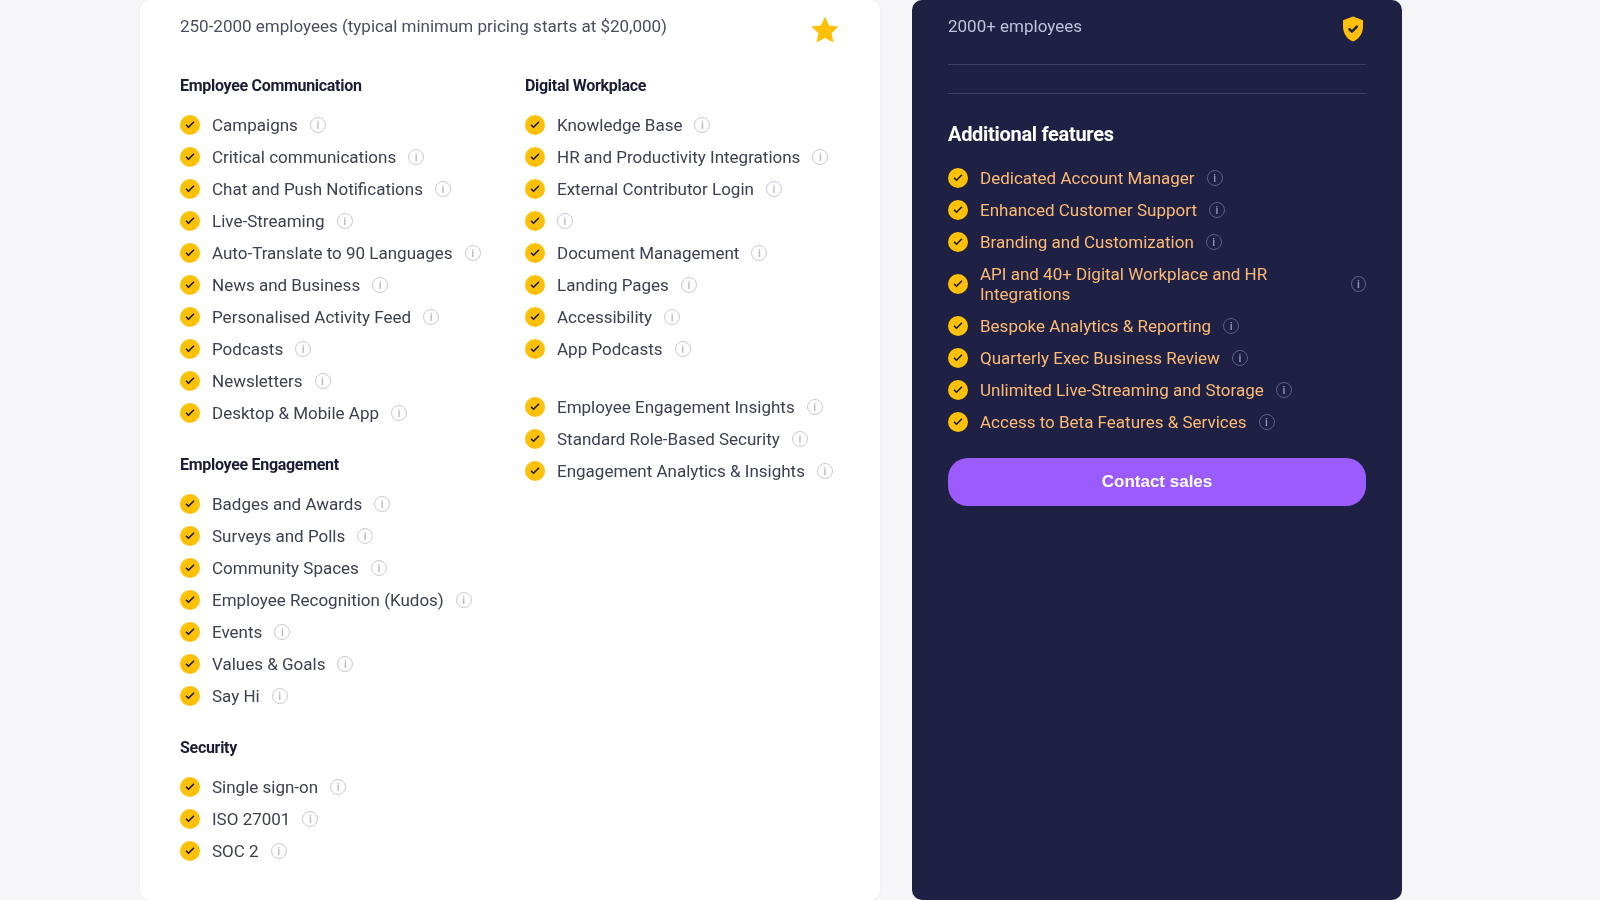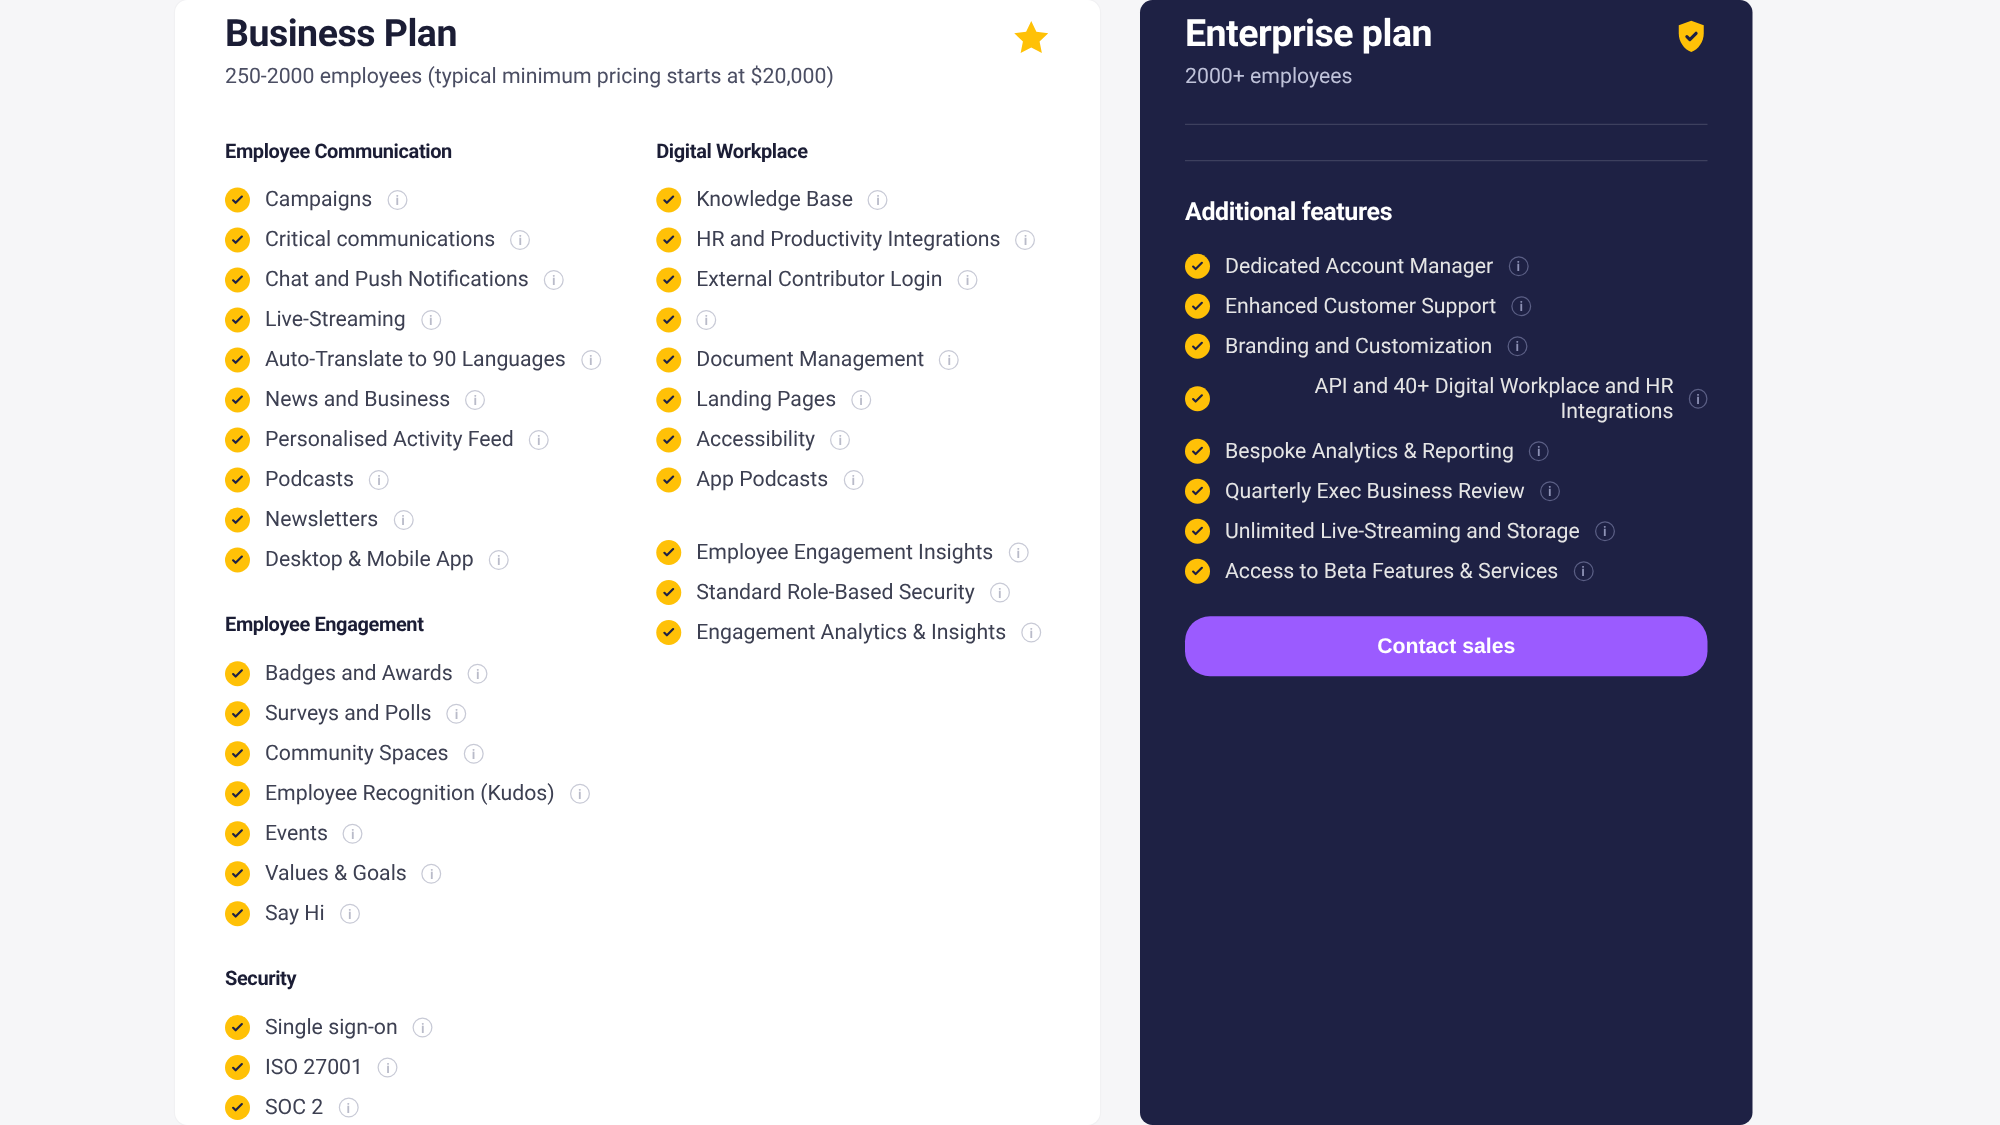--- a/index.html
+++ b/index.html
@@ -65,21 +65,20 @@
     flex: 0 0 20px;
     width: 20px; height: 20px;
     border-radius: 50%;
     background: #ffc107;
     display: flex; align-items: center; justify-content: center;
   }
   .feat .chk svg { width: 12px; height: 12px; display:block; }
   .feat .lbl {
     font-size: 17px;
     color: #3d4052;
-    text-align: right;
   }
   .feat .info {
     width: 16px; height: 16px;
     border: 1.4px solid #c8cad6;
     border-radius: 50%;
     display: flex; align-items: center; justify-content: center;
     color: #b9bbc9;
     font-size: 11px;
     font-weight: 600;
     cursor: pointer;
@@ -119,21 +118,21 @@
     font-size: 18px;
     font-weight: 700;
     line-height: 1.4;
   }
   .card-ent h2 {
     font-size: 20px;
     font-weight: 700;
     margin-bottom: 16px;
     letter-spacing: -0.3px;
   }
-  .card-ent .feat .lbl { color: #e5e5e5; }
+  .card-ent .feat .lbl { color: #fdba74; }
   .card-ent .feat .info {
     border-color: #5b5f85;
     color: #8e92b6;
   }
   .cta {
     margin-top: 20px;
     width: 100%;
     background: #9B5BFF;
     color: #ffffff;
     border: none;
@@ -148,21 +147,20 @@
 <body>
 
 <div class="wrap">
 
   <div class="card-biz">
     <span class="star">
       <svg width="34" height="34" viewBox="0 0 24 24" fill="currentColor">
           <path d="M12 2l2.9 6.1 6.7.8-4.9 4.6 1.3 6.6L12 17l-6 3.1 1.3-6.6L2.4 8.9l6.7-.8z"></path>
         </svg>
     </span>
-    <h1>Business Plan</h1>
     <div class="sub">250-2000 employees (typical minimum pricing starts at $20,000)</div>
 
     <div class="cols">
       <div id="biz-left">
           <div class="group">
             <h2>Employee Communication</h2>
             <div class="feat">
               <span class="chk">
                 <svg viewBox="0 0 24 24" fill="none">
                   <path d="M5 12.5l4 4 10-10" stroke="#1e2144" stroke-width="3.5" stroke-linecap="round" stroke-linejoin="round"></path>
@@ -458,21 +456,20 @@
     </div>
   </div>
 
   <div class="card-ent">
     <span class="shield">
       <svg width="30" height="30" viewBox="0 0 24 24" fill="currentColor">
           <path d="M12 2l8 3v5c0 5.5-3.4 10.3-8 12-4.6-1.7-8-6.5-8-12V5l8-3z"></path>
           <path d="M9.2 12.2l1.9 1.9 4-4" stroke="#1e2144" stroke-width="2" fill="none" stroke-linecap="round" stroke-linejoin="round"></path>
         </svg>
     </span>
-    <h1>Enterprise plan</h1>
     <div class="sub">2000+ employees</div>
     <hr>
     <hr>
     <h2>Additional features</h2>
     <div id="ent-list">
         <div class="feat">
           <span class="chk">
             <svg viewBox="0 0 24 24" fill="none">
               <path d="M5 12.5l4 4 10-10" stroke="#1e2144" stroke-width="3.5" stroke-linecap="round" stroke-linejoin="round"></path>
             </svg>

